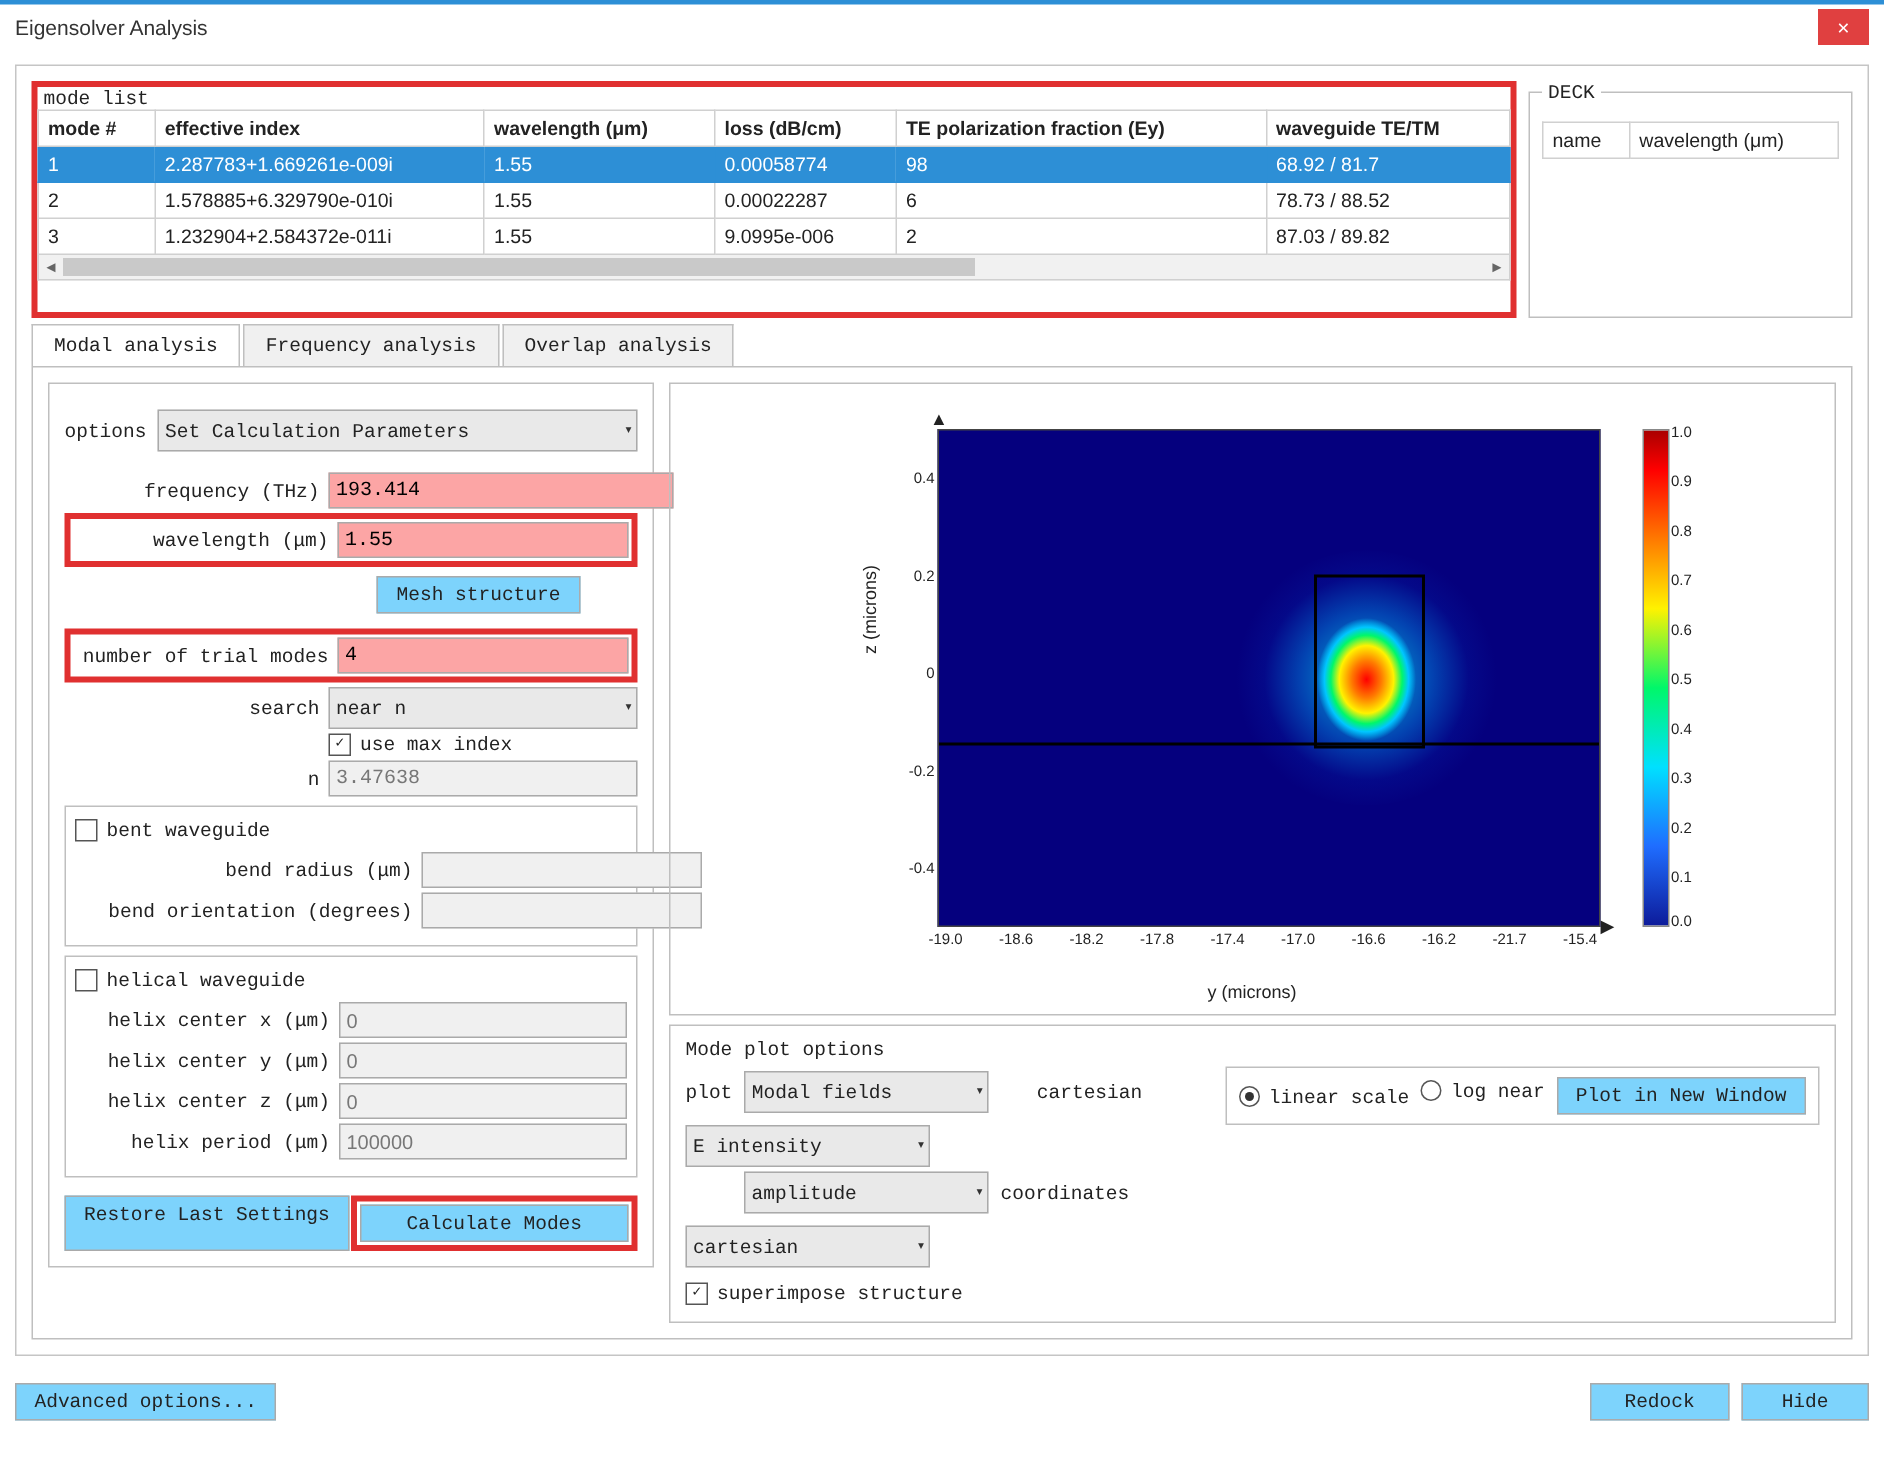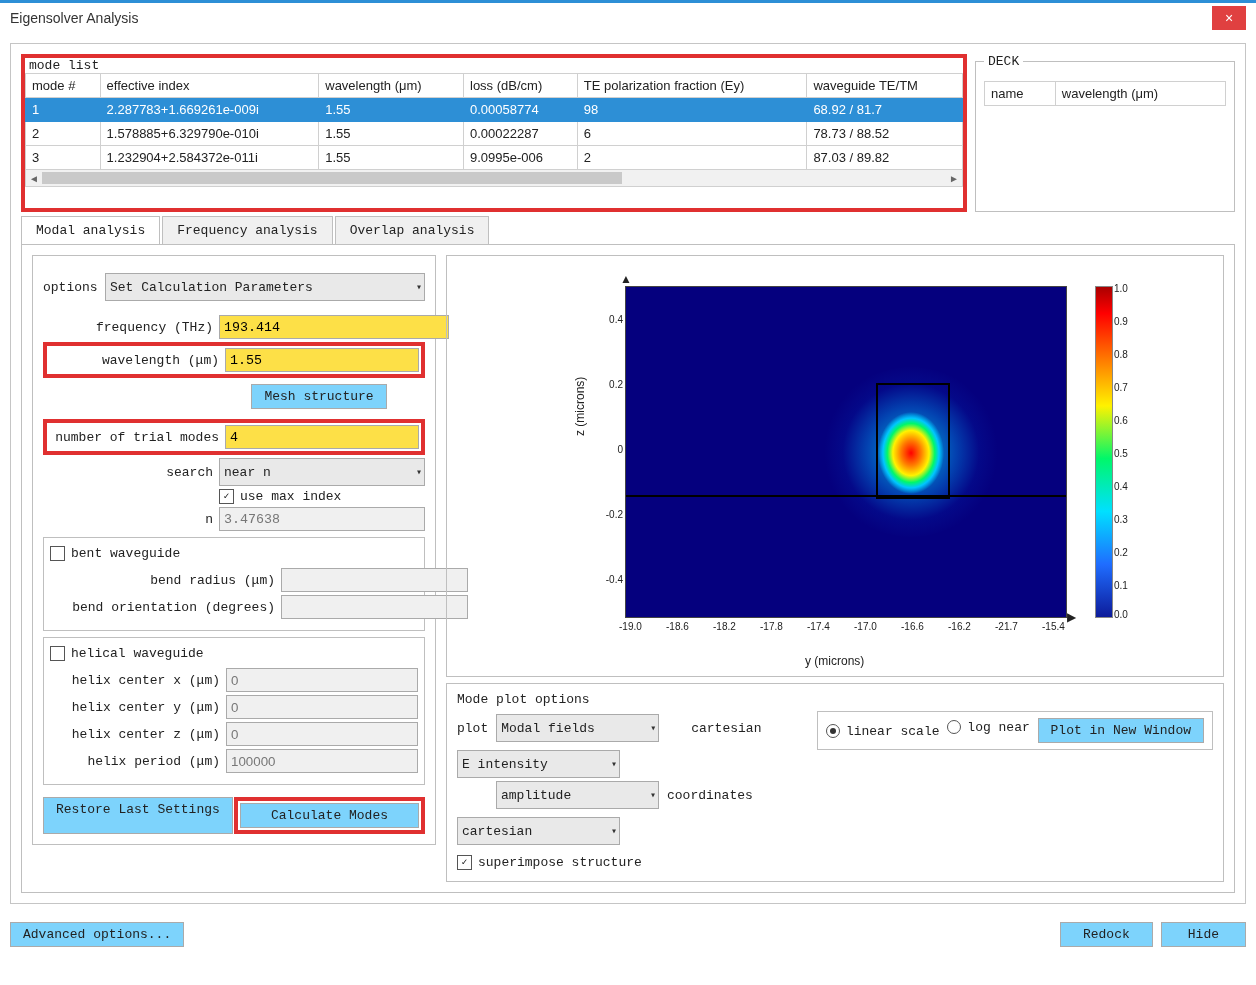--- a/index.html
+++ b/index.html
@@ -5,41 +5,41 @@
   html, body { margin:0; padding:0; font-family: Arial, sans-serif; font-size:13px; background:#fff; color:#222; }
   .mono { font-family: "Courier New", monospace; }
   .titlebar { height:30px; background:#fff; border-top:3px solid #2d8fd6; display:flex; align-items:center; padding:0 10px; font-size:14px; color:#333; }
   .titlebar .close { margin-left:auto; width:34px; height:24px; background:#e04040; color:#fff; display:flex; align-items:center; justify-content:center; font-size:14px; }
   .outer { margin:10px; border:1px solid #c5c5c5; padding:10px; }
   fieldset.group { border:1px solid #bfbfbf; margin:0; padding:0; position:relative; }
   fieldset.group > legend { font-family:"Courier New",monospace; padding:0 4px; }
   .top-row { display:flex; gap:8px; }
   .mode-list-wrap { flex:1; border:4px solid #e03030; padding:0; }
   .tbl { border-collapse:collapse; width:100%; background:#fff; }
-  .tbl th { font-weight:normal; border:1px solid #d0d0d0; padding:4px 6px; text-align:left; white-space:nowrap; }
+  .tbl th { font-weight:bold; border:1px solid #d0d0d0; padding:4px 6px; text-align:left; white-space:nowrap; }
   .tbl td { border:1px solid #d0d0d0; padding:4px 6px; white-space:nowrap; }
   .tbl tr.selected td { background:#2d8fd6; color:#fff; border-color:#2d8fd6; }
   .hscroll { border:1px solid #d0d0d0; border-top:none; height:16px; background:#f1f1f1; display:flex; align-items:center; }
   .hscroll .arrow { width:16px; text-align:center; color:#666; font-size:10px; }
   .hscroll .thumb { height:12px; background:#c9c9c9; }
 
-  .deck-wrap { width:260px; }
+  .deck-wrap { width:216px; }
   .deck-tbl { border-collapse:collapse; width:100%; margin-top:6px; }
   .deck-tbl th { font-weight:normal; border:1px solid #d0d0d0; padding:4px 6px; text-align:left; }
 
   .tabs-strip { display:flex; margin-top:4px; }
   .tab-btn { border:1px solid #bfbfbf; border-bottom:none; background:#f0f0f0; padding:6px 14px; margin-right:2px; font-family:"Courier New",monospace; }
   .tab-btn.active { background:#fff; }
   .tab-content { border:1px solid #bfbfbf; padding:10px; display:flex; gap:10px; }
 
   .left-pane { width:404px; }
   .inner-frame { border:1px solid #bfbfbf; padding:14px 10px 10px; }
   .form-row { display:flex; align-items:center; margin:3px 0; }
   .form-row label { flex:0 0 170px; text-align:right; padding-right:6px; }
-  .txt { border:1px solid #aaa; background:#fde047; padding:2px 4px; height:18px; flex:1; }
+  .txt { border:1px solid #aaa; background:#fca5a5; padding:2px 4px; height:18px; flex:1; }
   .txt.ro { background:#f0f0f0; color:#777; }
   .sel { border:1px solid #aaa; background:#e9e9e9; padding:2px 2px 2px 4px; height:22px; display:flex; align-items:center; justify-content:space-between; flex:1; }
   .sel::after { content:"▾"; font-size:10px; color:#333; margin-left:8px; }
   .btn { border:1px solid #aaa; background:#7dd3fc; padding:4px 12px; display:inline-block; }
   .red-box { border:4px solid #e03030; }
   .chk { display:inline-flex; align-items:center; gap:6px; }
   .chkbox { width:13px; height:13px; border:1px solid #555; display:inline-flex; align-items:center; justify-content:center; font-size:10px; background:#fff; line-height:1; }
   .sub-frame { border:1px solid #bfbfbf; padding:8px 6px; margin:6px 0; }
 
   .right-pane { flex:1; display:flex; flex-direction:column; }

